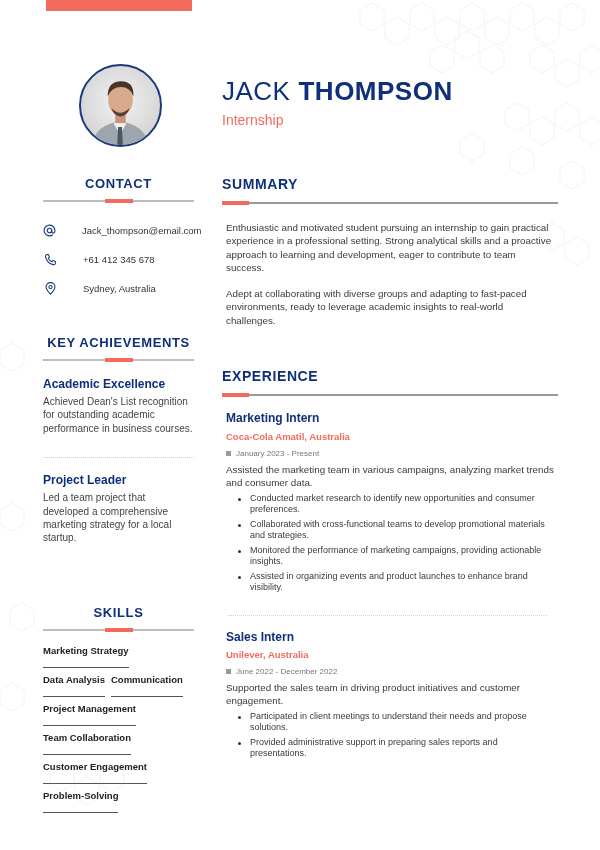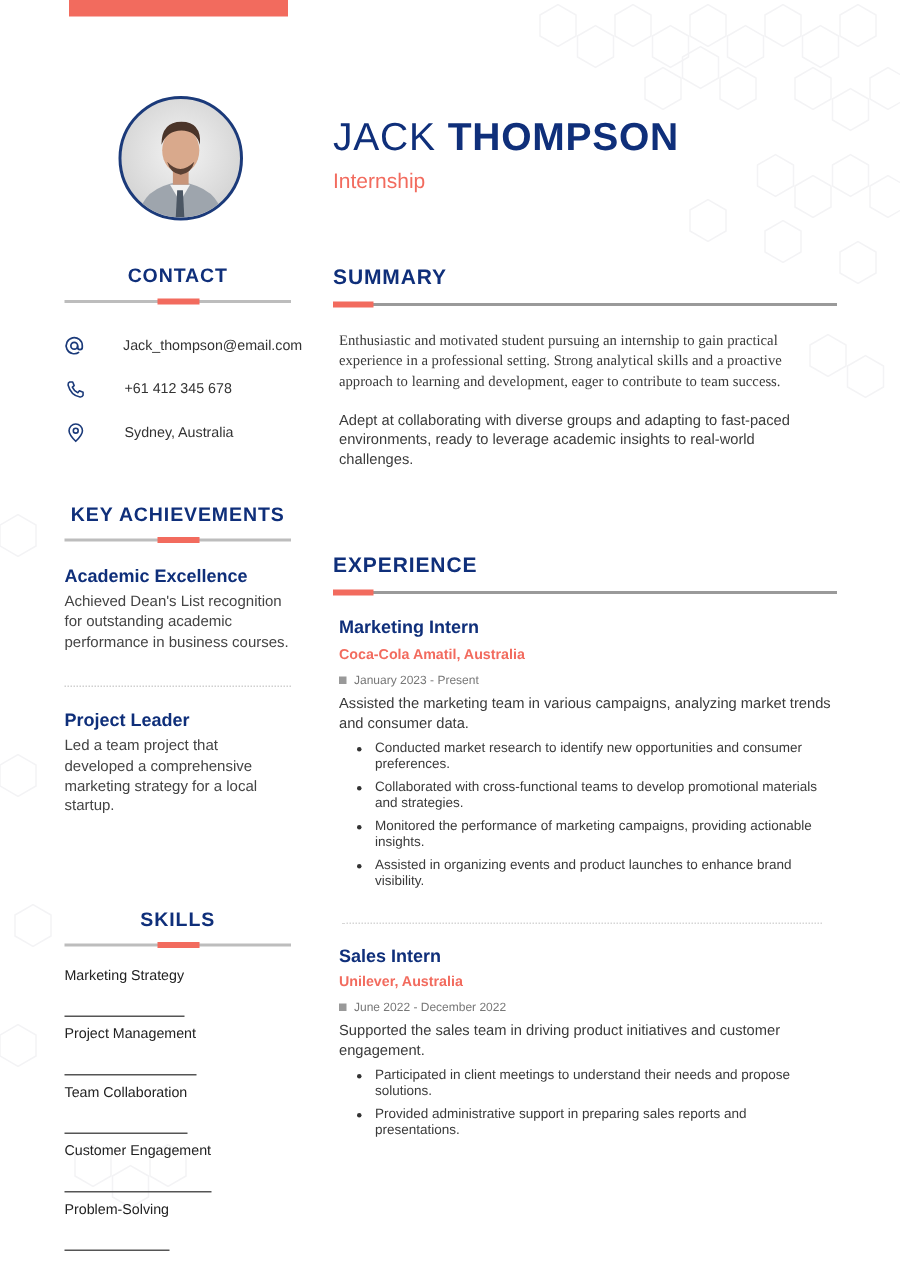--- a/index.html
+++ b/index.html
@@ -32,30 +32,30 @@
   .contact-item { display: flex; align-items: center; height: 29px; font-size: 9.5px; color: #333; gap: 19px; }
   .contact-item .ic { width: 14px; height: 14px; margin-right: 7px; color: #1b3a7a; display: flex; align-items: center; justify-content: center; }
   .contact-item .ic svg { width: 13px; height: 13px; }
 
   .ach-title { font-size: 12px; font-weight: bold; color: #0f2f7a; margin-top: 16px; }
   .ach-desc { font-size: 10px; color: #444; line-height: 13.4px; margin-top: 4px; }
   .ach-sep { border-top: 1px dotted #d0d0d0; margin-top: 22px; }
 
   .skills-list { margin-top: 14px; }
   .skill-row { display: flex; gap: 6px; margin-bottom: 6px; }
-  .skill { font-size: 9.5px; color: #222; padding-bottom: 20px; border-bottom: 1px solid #555; line-height: 12px; white-space: nowrap; }
+  .skill { font-size: 9.5px; color: #222; padding-bottom: 10px; border-bottom: 1px solid #555; line-height: 12px; white-space: nowrap; font-weight: bold; }
 
   
   .right { position: absolute; left: 222px; width: 336px; z-index: 1; }
   .right-heading { font-size: 14px; font-weight: bold; color: #0f2f7a; letter-spacing: 0.6px; }
   .right-divider { position: relative; height: 2px; background: #9a9a9a; margin-top: 10px; }
   .right-divider .accent { position: absolute; left: 0; top: -1px; width: 27px; height: 4px; background: #f26b5e; }
 
   .summary-p { font-size: 9.8px; color: #3a3a3a; line-height: 13.3px; padding-left: 4px; padding-right: 4px; }
-  .summary-p.first { margin-top: 17px; font-family: Liberation Serif, serif; }
+  .summary-p.first { margin-top: 17px; }
   .summary-p.second { margin-top: 13px; }
 
   .job { padding-left: 4px; }
   .job-title { font-size: 12px; font-weight: bold; color: #0f2f7a; }
   .job-company { font-size: 9.5px; font-weight: bold; color: #f26b5e; margin-top: 6px; }
   .job-date { font-size: 8px; color: #777; margin-top: 7px; display: flex; align-items: center; }
   .job-date .cal { width: 5px; height: 5px; background: #999; margin-right: 5px; display: inline-block; }
   .job-desc { font-size: 9.8px; color: #3a3a3a; line-height: 13px; margin-top: 5px; }
   .job-bullets { list-style: none; margin-top: 0; }
   .job-bullets li { position: relative; padding-left: 24px; font-size: 9px; color: #3a3a3a; line-height: 11px; margin-top: 4px; padding-right: 6px; }
@@ -174,20 +174,24 @@
 <div class="left" style="top:605px;">
   <div class="left-heading">SKILLS</div>
   <div class="left-divider">
       <div class="accent"></div>
     </div>
   <div class="skills-list">
     <div class="skill-row">
         <span class="skill">Marketing Strategy</span>
       </div>
     <div class="skill-row">
+        <span class="skill">Data Analysis</span>
+        <span class="skill">Communication</span>
+      </div>
+    <div class="skill-row">
         <span class="skill">Project Management</span>
       </div>
     <div class="skill-row">
         <span class="skill">Team Collaboration</span>
       </div>
     <div class="skill-row">
         <span class="skill">Customer Engagement</span>
       </div>
     <div class="skill-row">
         <span class="skill">Problem-Solving</span>

